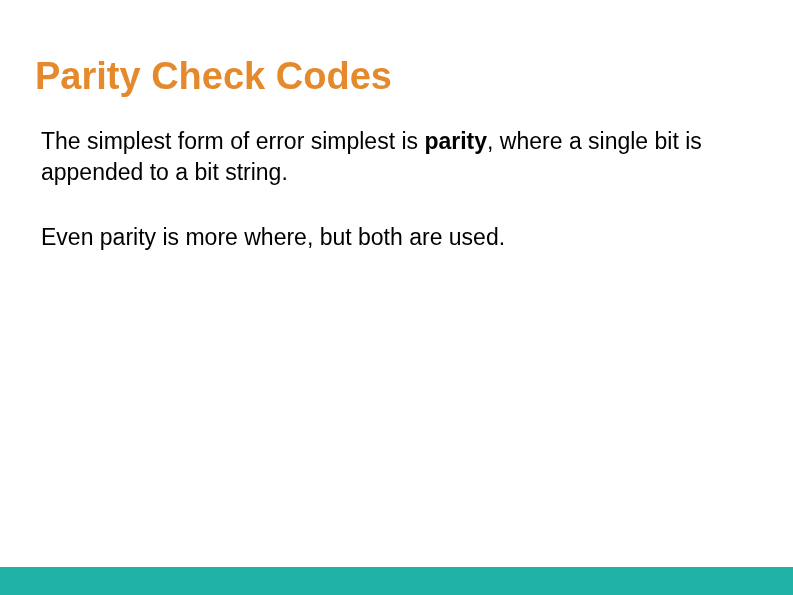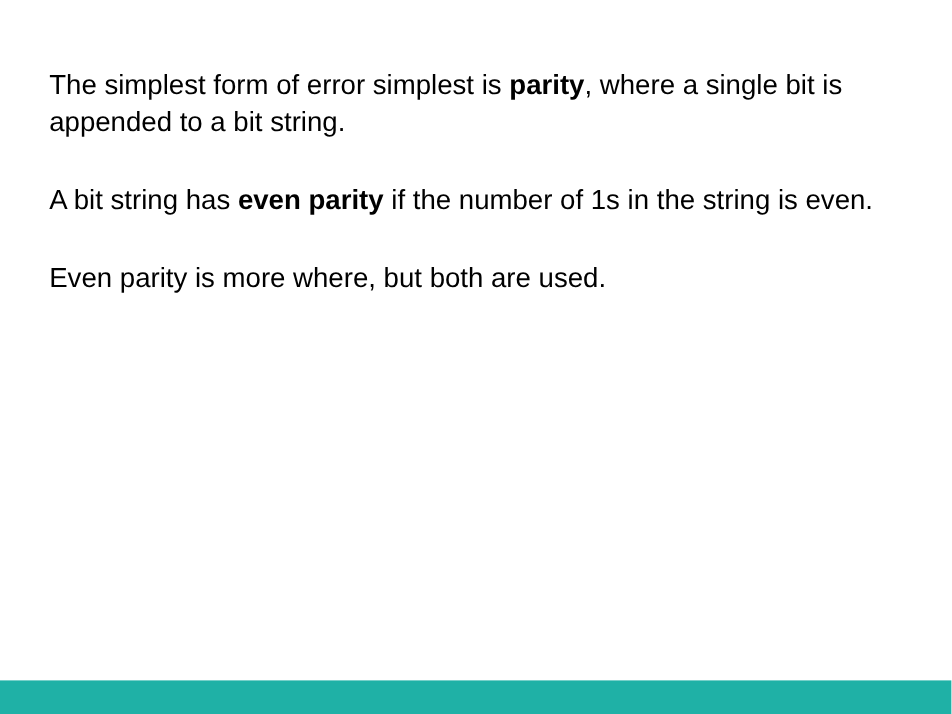--- a/index.html
+++ b/index.html
@@ -38,25 +38,23 @@
     left: 0;
     width: 100%;
     height: 28px;
     background: #1fb1a6;
   }
 </style>
 </head>
 <body>
 
 <div class="slide">
+  <h1 class="title">Parity Check Codes</h1>
 
   <div class="body-text">
     <p class="para">
       <span>The simplest form of error simplest is </span><span class="bold">parity</span><span>, where a single bit is appended to a bit string.</span>
-    </p>
-    <p class="para">
-      <span>A bit string has </span><span class="bold">even parity</span><span> if the number of 1s in the string is even.</span>
     </p>
     <p class="para">Even parity is more where, but both are used.</p>
   </div>
 
   <div class="footer-bar"></div>
 </div>
 
 </body></html>

